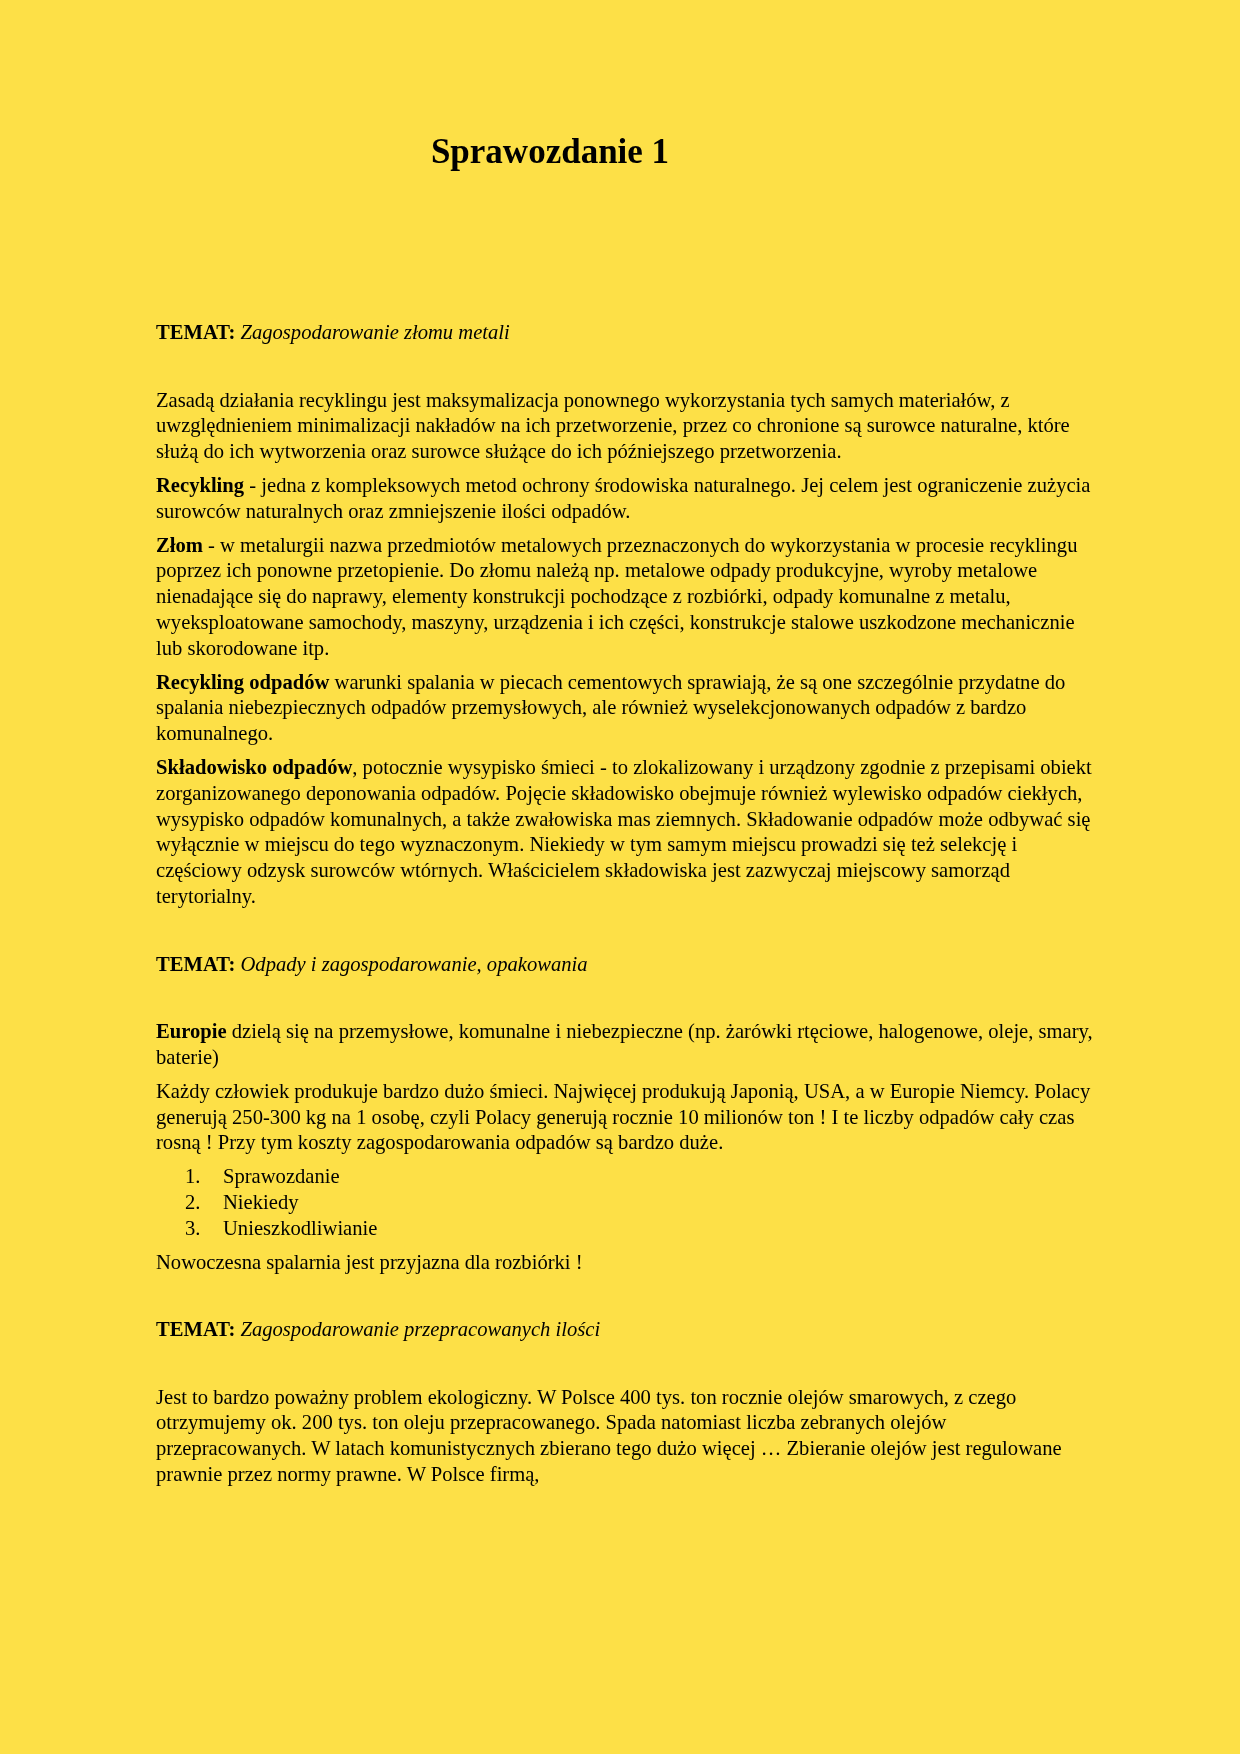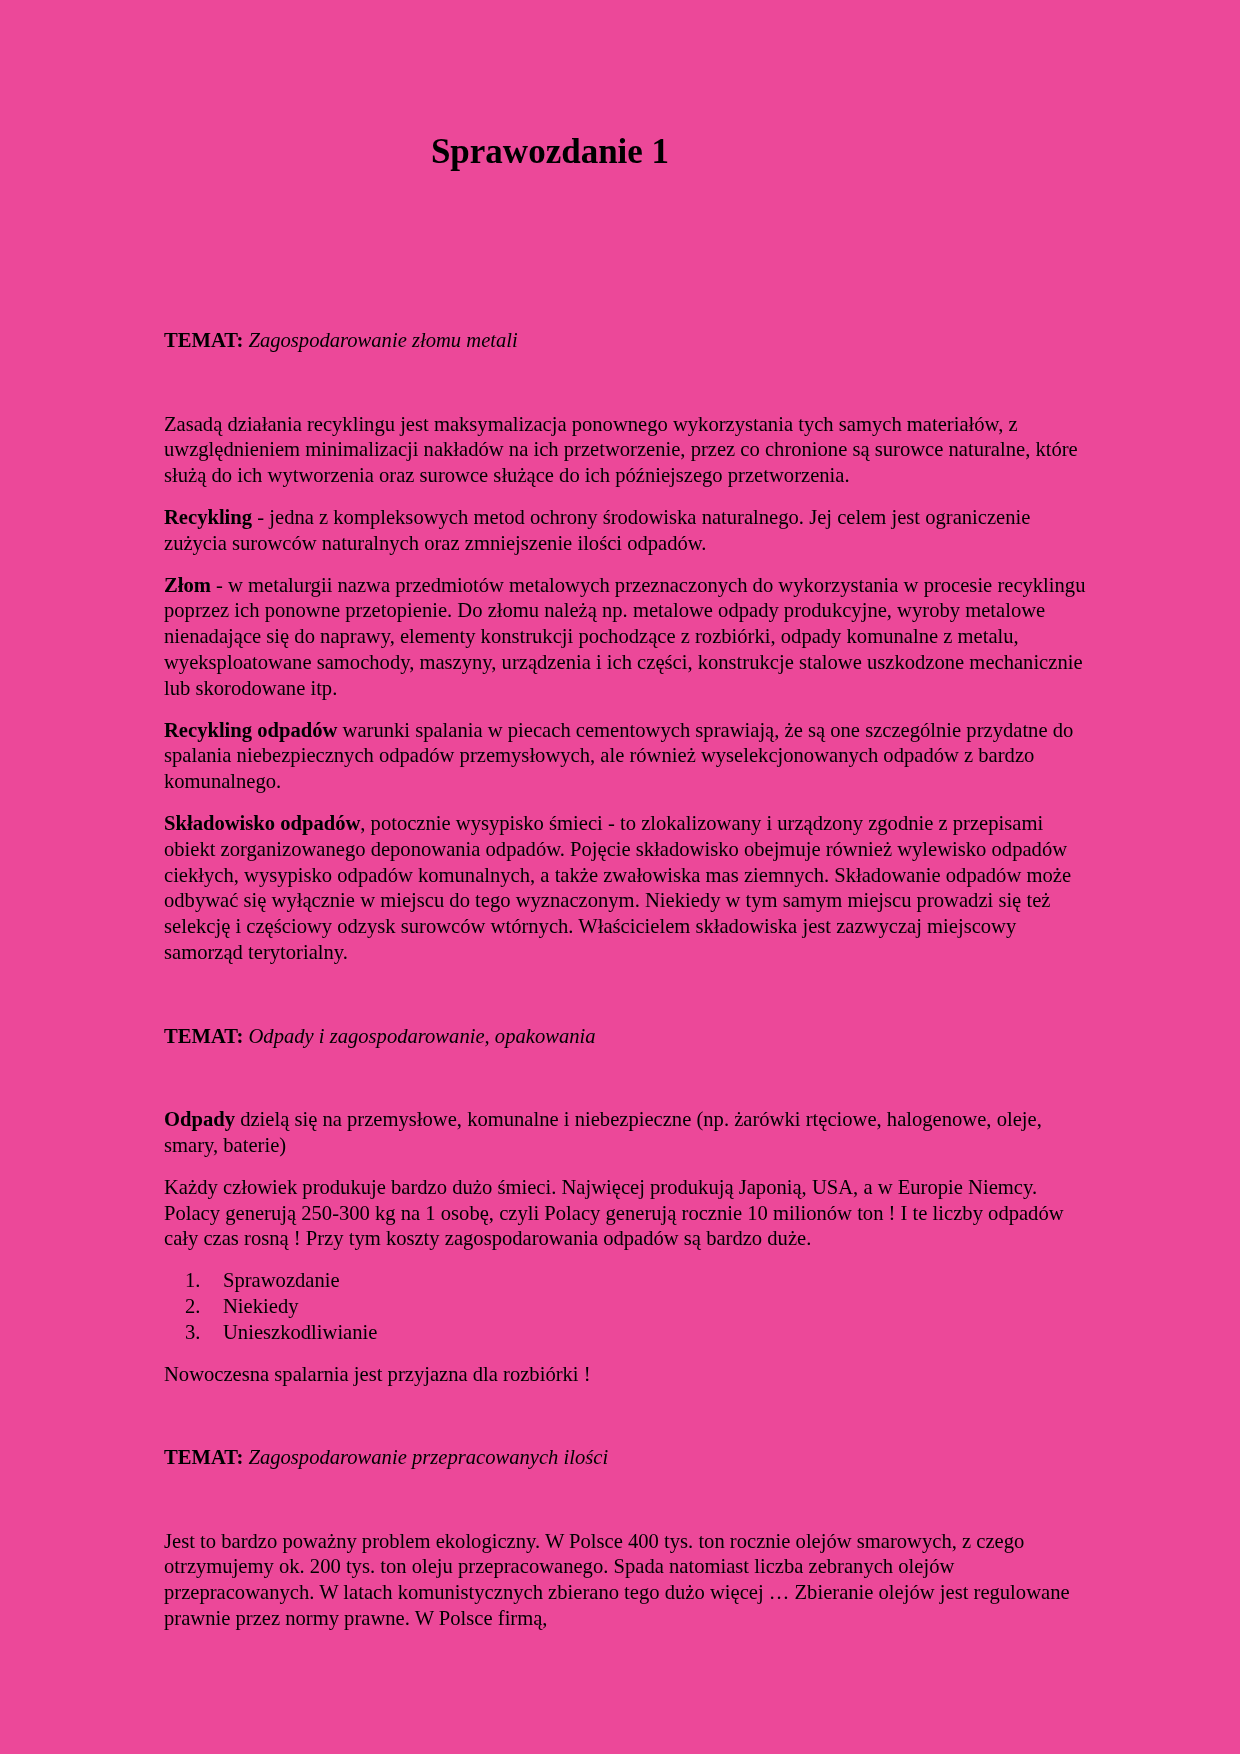--- a/index.html
+++ b/index.html
@@ -1,29 +1,29 @@
 <!DOCTYPE html>
 <html><head>
 <meta charset="utf-8">
 <style>
   html, body { margin: 0; padding: 0; background: #ffffff; }
   body { width: 1240px; height: 1754px; position: relative; overflow: hidden; }
   .page {
-    position: absolute; left: 0; top: 0; width: 1240px; height: 1754px; background: #ec4899;
+    position: absolute; left: 0; top: 0; width: 1240px; height: 1754px; background: #fde047;
     font-family: "Liberation Serif", "DejaVu Serif", serif; color: #000;
   }
   .title {
     position: absolute; top: 132px; left: 0; width: 1100px; text-align: center;
     font-size: 35px; font-weight: bold; letter-spacing: 0px;
   }
   .body {
     position: absolute; left: 148px; top: 312px; width: 960px;
     font-size: 20.6px; line-height: 25.8px;
   }
-  .body p { margin: 16px; }
+  .body p { margin: 8px; }
   .gap { height: 25.8px; }
   .temat b { font-weight: bold; }
   .temat i { font-style: italic; }
   ol { margin: 0; padding-left: 0; list-style: none; }
   ol li { position: relative; padding-left: 75px; }
   ol li .num { position: absolute; left: 37px; }
 </style>
 </head>
 <body>
 
@@ -42,21 +42,21 @@
     <p><b>Złom</b><span> - w metalurgii nazwa przedmiotów metalowych przeznaczonych do wykorzystania w procesie recyklingu poprzez ich ponowne przetopienie. Do złomu należą np. metalowe odpady produkcyjne, wyroby metalowe nienadające się do naprawy, elementy konstrukcji pochodzące z rozbiórki, odpady komunalne z metalu, wyeksploatowane samochody, maszyny, urządzenia i ich części, konstrukcje stalowe uszkodzone mechanicznie lub skorodowane itp.</span></p>
     <p><b>Recykling odpadów</b><span> warunki spalania w piecach cementowych sprawiają, że są one szczególnie przydatne do spalania niebezpiecznych odpadów przemysłowych, ale również wyselekcjonowanych odpadów z bardzo komunalnego.</span></p>
     <p><b>Składowisko odpadów</b><span>, potocznie wysypisko śmieci - to zlokalizowany i urządzony zgodnie z przepisami obiekt zorganizowanego deponowania odpadów. Pojęcie składowisko obejmuje również wylewisko odpadów ciekłych, wysypisko odpadów komunalnych, a także zwałowiska mas ziemnych. Składowanie odpadów może odbywać się wyłącznie w miejscu do tego wyznaczonym. Niekiedy w tym samym miejscu prowadzi się też selekcję i częściowy odzysk surowców wtórnych. Właścicielem składowiska jest zazwyczaj miejscowy samorząd terytorialny.</span></p>
     <div class="gap"></div>
 
     <p class="temat">
       <b>TEMAT:</b>
       <i>Odpady i zagospodarowanie, opakowania</i>
     </p>
     <div class="gap"></div>
-    <p><b>Odpady</b><span> dzielą się na przemysłowe, komunalne i niebezpieczne (np. żarówki rtęciowe, halogenowe, oleje, smary, baterie)</span></p>
+    <p><b>Europie</b><span> dzielą się na przemysłowe, komunalne i niebezpieczne (np. żarówki rtęciowe, halogenowe, oleje, smary, baterie)</span></p>
     <p><span>Każdy człowiek produkuje bardzo dużo śmieci. Najwięcej produkują Japonią, USA, a w Europie Niemcy. Polacy generują 250-300 kg na 1 osobę, czyli Polacy generują rocznie 10 milionów ton ! I te liczby odpadów cały czas rosną ! Przy tym koszty zagospodarowania odpadów są bardzo duże.</span></p>
     <ol>
       <li><span class="num">1.</span><span>Sprawozdanie</span></li>
       <li><span class="num">2.</span><span>Niekiedy</span></li>
       <li><span class="num">3.</span><span>Unieszkodliwianie</span></li>
     </ol>
     <p>Nowoczesna spalarnia jest przyjazna dla rozbiórki !</p>
     <div class="gap"></div>
 
     <p class="temat">

